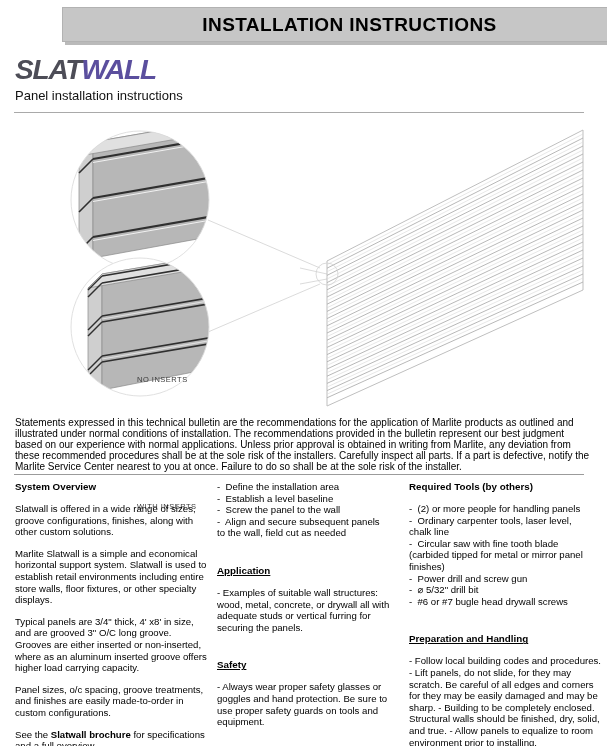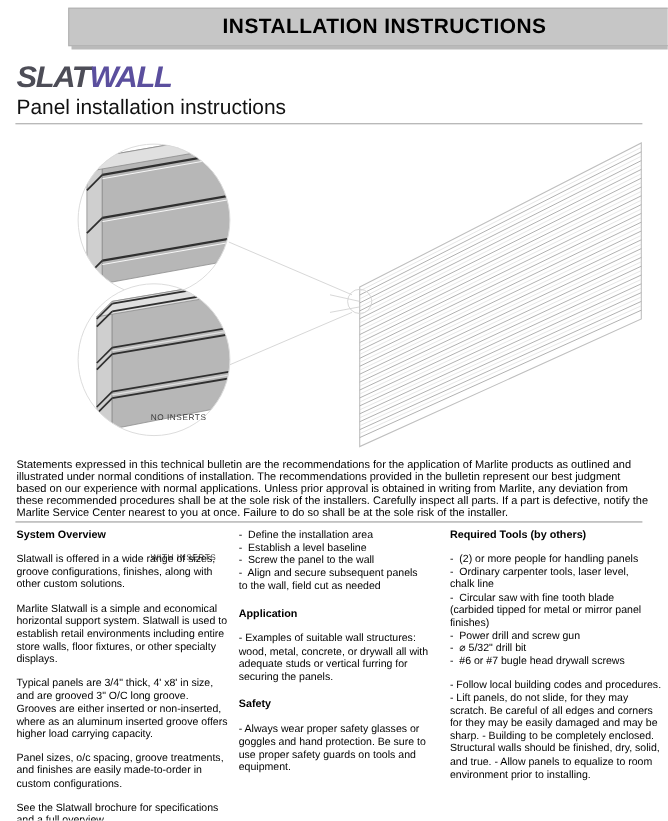--- a/index.html
+++ b/index.html
@@ -54,21 +54,21 @@
     transform: scaleX(1.04);
     transform-origin: left center;
   }
   .logo .slat { color: #4d4d57; }
   .logo .wall { color: #5b4f9e; }
 
   .subtitle {
     position: absolute;
     left: 15px;
     top: 88px;
-    font-size: 19px;
+    font-size: 13px;
     color: #111;
   }
 
   .rule-top {
     position: absolute;
     left: 14px;
     top: 112px;
     width: 570px;
     height: 1px;
     background: #a9a9a9;
@@ -126,32 +126,32 @@
   .col-1 { left: 15px;  width: 192px; }
   .col-2 { left: 217px; width: 185px; }
   .col-3 { left: 409px; width: 192px; }
 
   .col h3 {
     margin: 0 0 10px 0;
     font-size: 9.8px;
     font-weight: bold;
     line-height: 12px;
   }
-  .col h3.spaced { margin-top: 14px; }
+  .col h3.spaced { margin-top: 26px; text-decoration: underline; }
   .col p {
     margin: 0 0 10px 0;
   }
   .col .fine {
     font-size: 7.4px;
     line-height: 8.6px;
     margin: 0 0 10px 0;
   }
   .col .bulletblock { margin: 0 0 10px 0; }
   .col .bulletblock div { white-space: pre-wrap; }
-  b { font-weight: normal; }
+  b { font-weight: bold; }
 </style>
 </head>
 <body>
 
 <div class="header-bar">
   <div class="header-title">INSTALLATION INSTRUCTIONS</div>
 </div>
 
 <div class="logo">
   <span class="slat">SLAT</span><span class="wall">WALL</span>
@@ -319,17 +319,18 @@
       <div>-  (2) or more people for handling panels
 -  Ordinary carpenter tools, laser level,
 chalk line
 -  Circular saw with fine tooth blade
 (carbided tipped for metal or mirror panel
 finishes)
 -  Power drill and screw gun
 -  ⌀ 5/32" drill bit
 -  #6 or #7 bugle head drywall screws</div>
     </div>
+  <h3 class="spaced">Preparation and Handling</h3>
   <p>-  Follow local building codes and procedures.
 - Lift panels, do not slide, for they may scratch.  Be careful of all edges and corners for they may be easily damaged and may be sharp.
 -  Building to be completely enclosed. Structural walls should be finished, dry, solid, and true.
 -  Allow panels to equalize to room environment prior to installing.</p>
 </div>
 
 </body></html>

